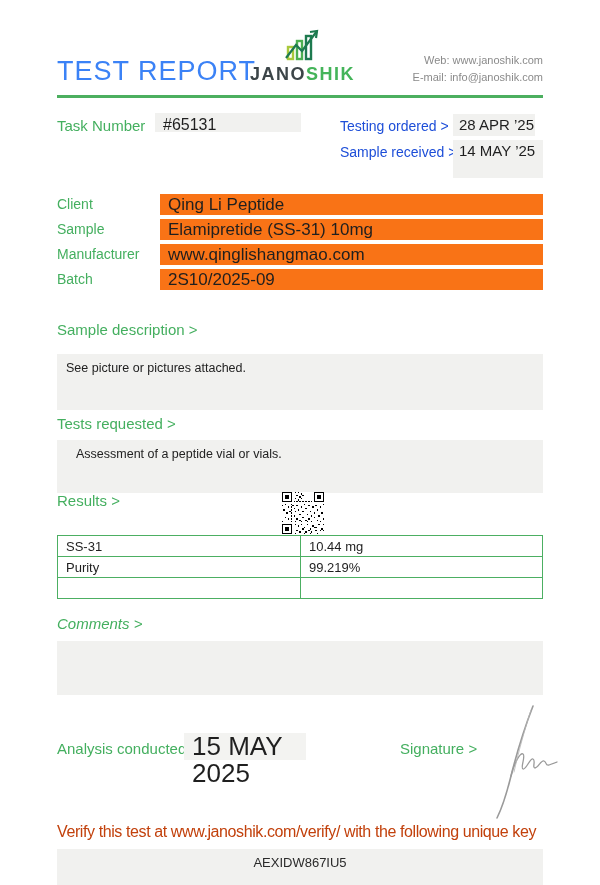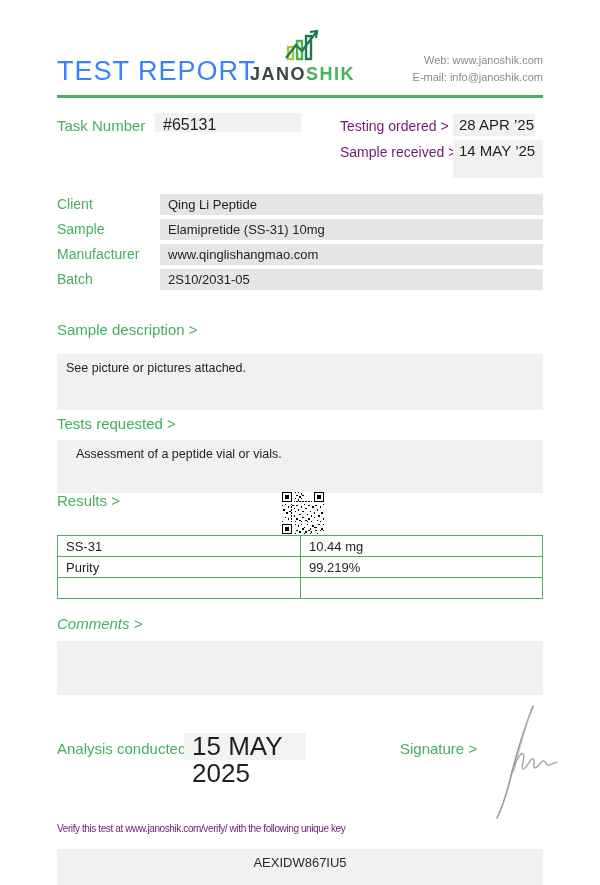--- a/index.html
+++ b/index.html
@@ -14,52 +14,52 @@
   .report-title { position:absolute; left:57px; top:56px; font-size:27px; letter-spacing:1px; color:#3b82f6; font-weight:400; }
   .logo { position:absolute; left:250px; top:28px; width:105px; text-align:center; }
   .logo-icon { display:block; margin:0 auto; }
   .logo-word { font-size:18px; font-weight:bold; letter-spacing:1.5px; margin-top:2px; }
   .logo-word .jano { color:#3c4548; }
   .logo-word .shik { color:#44b459; }
   .contact { position:absolute; right:57px; top:52px; text-align:right; font-size:11px; color:#8a8a8a; line-height:17px; }
   .rule { position:absolute; left:57px; width:486px; top:95px; height:3px; background:#4caf5f; }
 
   
-  .label { color:#701a75; font-size:14px; }
+  .label { color:#1d4ed8; font-size:14px; }
   .task-label { position:absolute; left:57px; top:117px; font-size:15px; }
   .task-box { position:absolute; left:155px; top:113px; width:146px; height:19px; background:#f1f1ef; font-size:16px; line-height:23px; padding-left:8px; font-weight:500; }
   .ord-label { position:absolute; left:340px; top:118px; }
   .ord-box   { position:absolute; left:453px; top:114px; width:82px; height:22px; background:#f1f1ef; font-size:15px; line-height:22px; padding-left:6px; }
   .rec-label { position:absolute; left:340px; top:144px; }
   .rec-box   { position:absolute; left:453px; top:140px; width:90px; height:38px; background:#f1f1ef; font-size:15px; line-height:22px; padding-left:6px; }
 
   
   .detail-row { position:absolute; left:57px; width:486px; height:37px; }
   .detail-row .dlabel { position:absolute; left:0; top:2px; font-size:14px; color:#44af5f; }
-  .detail-row .dval   { position:absolute; left:103px; top:0; width:383px; height:21px; background:#e5e5e5; font-size:13px; line-height:21px; padding-left:8px; color:#1f1f1f; }
+  .detail-row .dval   { position:absolute; left:103px; top:0; width:383px; height:21px; background:#f97316; font-size:17px; line-height:21px; padding-left:8px; color:#1f1f1f; }
 
   
   .sec-heading { position:absolute; left:57px; font-size:15px; color:#44af5f; }
   .sec-box { position:absolute; left:57px; width:486px; background:#f1f1ef; font-size:12.5px; color:#222; padding:7px 9px; line-height:15px; }
 
   
   .qr { position:absolute; left:282px; top:492px; width:42px; height:42px; }
 
   
   .results-table { position:absolute; left:57px; top:535px; width:486px; border-collapse:collapse; }
   .results-table td { border:1.5px solid #4caf62; height:21px; font-size:13px; color:#1f1f1f; padding:0 0 0 8px; }
   .results-table td.c1 { width:243px; }
 
   
   .analysis-label { position:absolute; left:57px; top:740px; font-size:15px; }
   .analysis-box { position:absolute; left:184px; top:733px; width:122px; height:27px; background:#f3f3f1; font-size:26px; line-height:27px; padding-left:8px; font-weight:500; }
   .sig-label { position:absolute; left:400px; top:740px; font-size:15px; }
   .signature { position:absolute; left:478px; top:702px; }
 
-  .verify-text { position:absolute; left:57px; top:823px; width:486px; font-size:10px; letter-spacing:-0.4px; color:#701a75; white-space:nowrap; }
+  .verify-text { position:absolute; left:57px; top:823px; width:486px; font-size:16px; letter-spacing:-0.4px; color:#c2410c; white-space:nowrap; }
   .key-box { position:absolute; left:57px; top:849px; width:486px; height:45px; background:#f1f1ef; text-align:center; font-size:13px; line-height:27px; color:#2a2a2a; }
 </style>
 </head>
 <body>
 
 <div class="page">
 
   <div class="report-title">TEST REPORT</div>
 
   <div class="logo">
@@ -104,21 +104,21 @@
   <div class="detail-row" style="top:219px;">
     <span class="dlabel">Sample</span>
     <span class="dval">Elamipretide (SS-31) 10mg</span>
   </div>
   <div class="detail-row" style="top:244px;">
     <span class="dlabel">Manufacturer</span>
     <span class="dval">www.qinglishangmao.com</span>
   </div>
   <div class="detail-row" style="top:269px;">
     <span class="dlabel">Batch</span>
-    <span class="dval">2S10/2031-05</span>
+    <span class="dval">2S10/2025-09</span>
   </div>
 
   <div class="sec-heading" style="top:321px;">Sample description &gt;</div>
   <div class="sec-box" style="top:345px; height:56px;margin-top:9px;">See picture or pictures attached.</div>
 
   <div class="sec-heading" style="top:415px;">Tests requested &gt;</div>
   <div class="sec-box" style="top:440px; height:53px;padding-left:19px;">Assessment of a peptide vial or vials.</div>
 
   <div class="sec-heading" style="top:492px;">Results &gt;</div>
 

